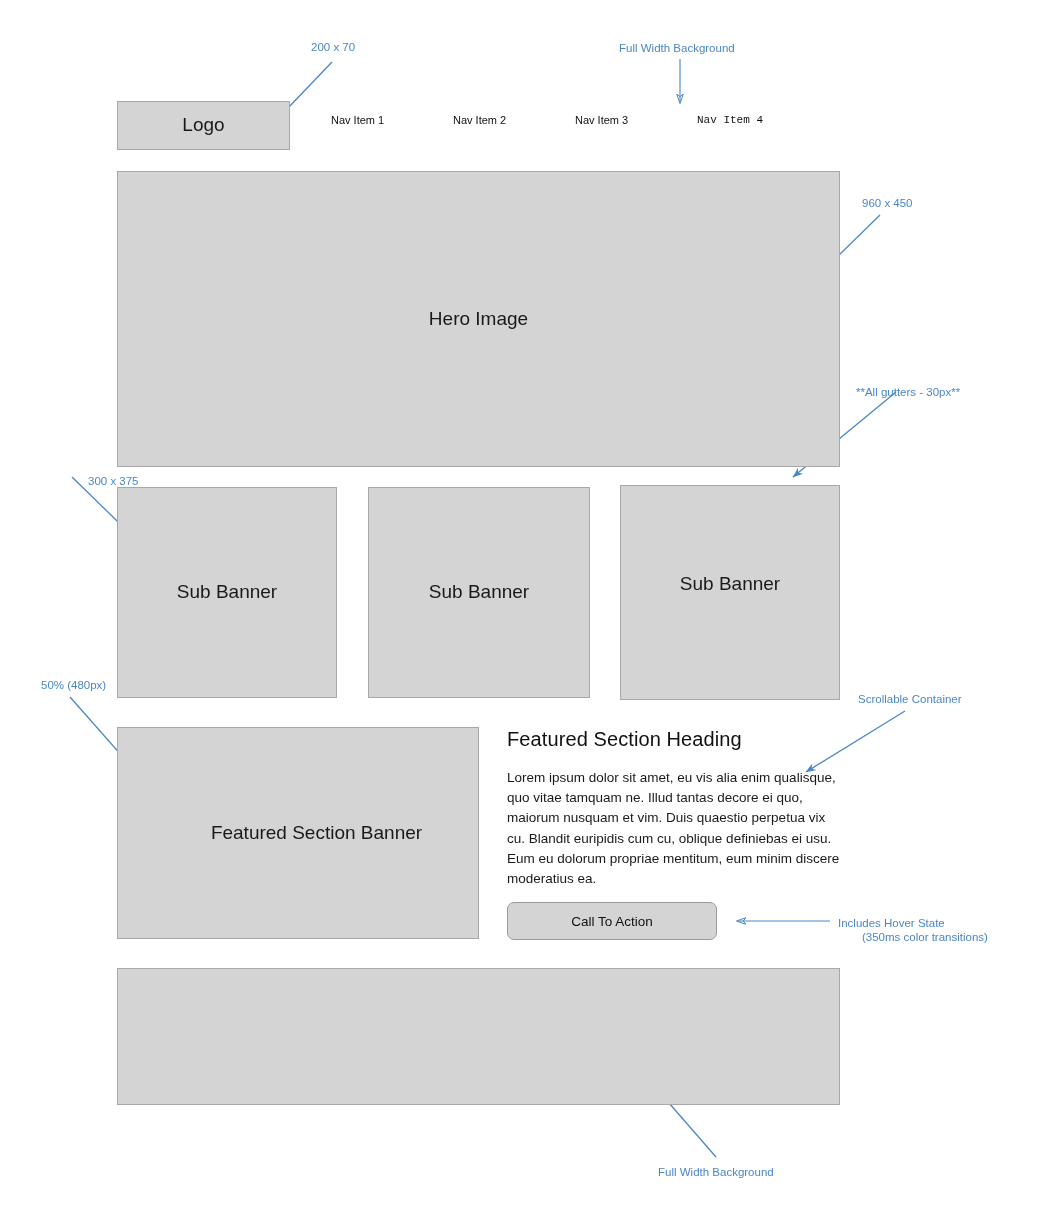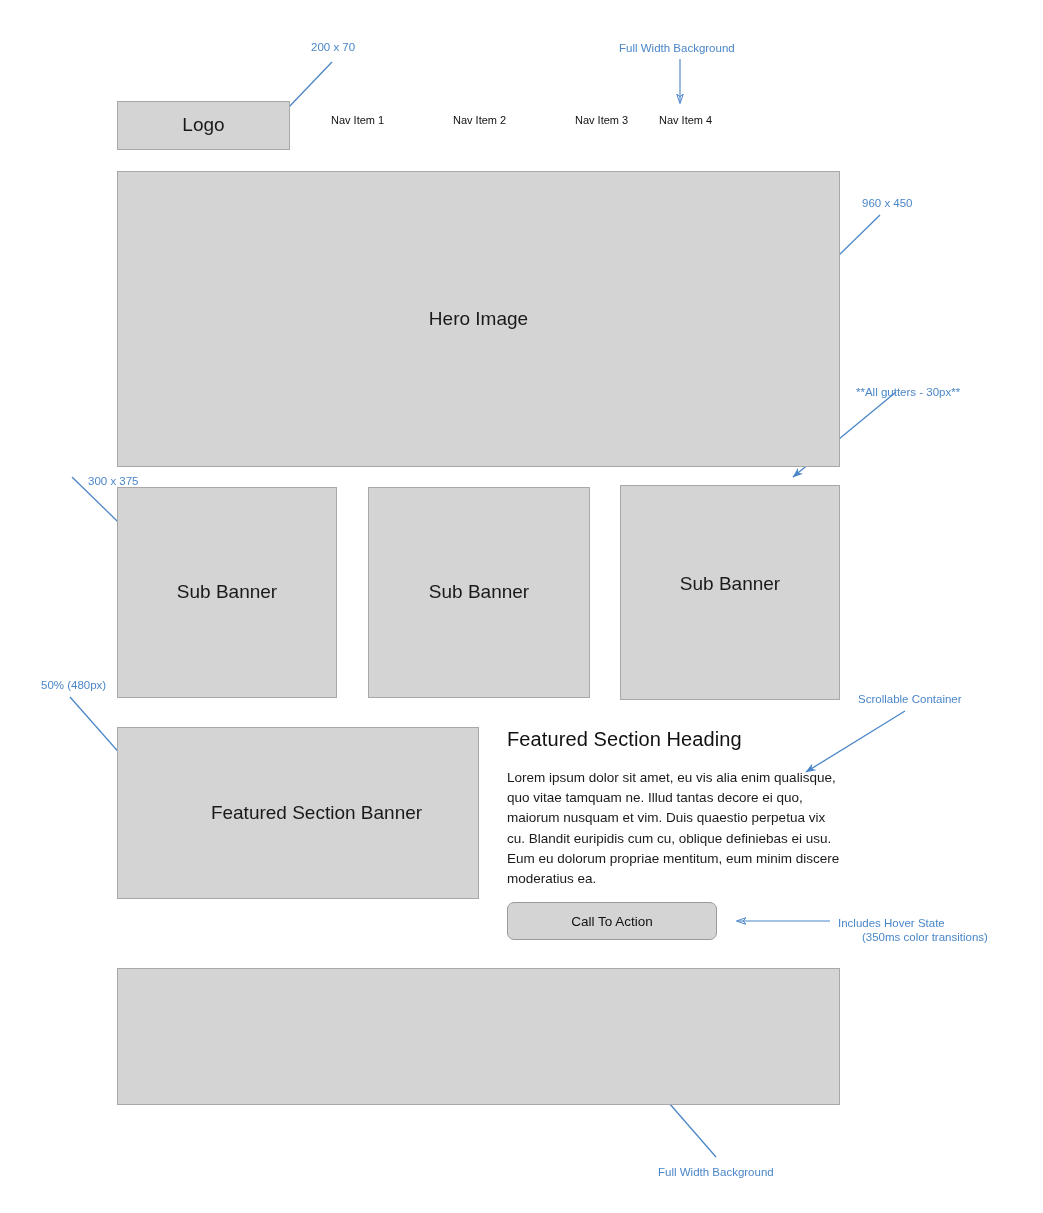--- a/index.html
+++ b/index.html
@@ -67,21 +67,21 @@
   #sub-banner-1 { left: 117px; top: 487px; width: 220px; height: 211px; }
   #sub-banner-2 { left: 368px; top: 487px; width: 222px; height: 211px; }
   #sub-banner-3 { left: 620px; top: 485px; width: 220px; height: 215px; }
   #sub-banner-3 .block-label { margin-top: -16px; }
 
   
   #featured-banner {
     left: 117px;
     top: 727px;
     width: 362px;
-    height: 172px;
+    height: 212px;
     padding-left: 37px;
   }
   #featured-copy {
     position: absolute;
     left: 507px;
     top: 728px;
     width: 335px;
   }
   #featured-heading {
     font-size: 20px;
@@ -204,21 +204,21 @@
 
   <div class="nav-item" style="left:331px;">
     <span>Nav Item 1</span>
   </div>
   <div class="nav-item" style="left:453px;">
     <span>Nav Item 2</span>
   </div>
   <div class="nav-item" style="left:575px;">
     <span>Nav Item 3</span>
   </div>
-  <div class="nav-item" style="left:659px;">
+  <div class="nav-item" style="left:697px;font-family:Liberation Mono, monospace;">
     <span>Nav Item 4</span>
   </div>
 
   <div class="block" id="hero-block">
     <span class="block-label">Hero Image</span>
   </div>
 
   <div class="block" id="sub-banner-1">
     <span class="block-label">Sub Banner</span>
   </div>

